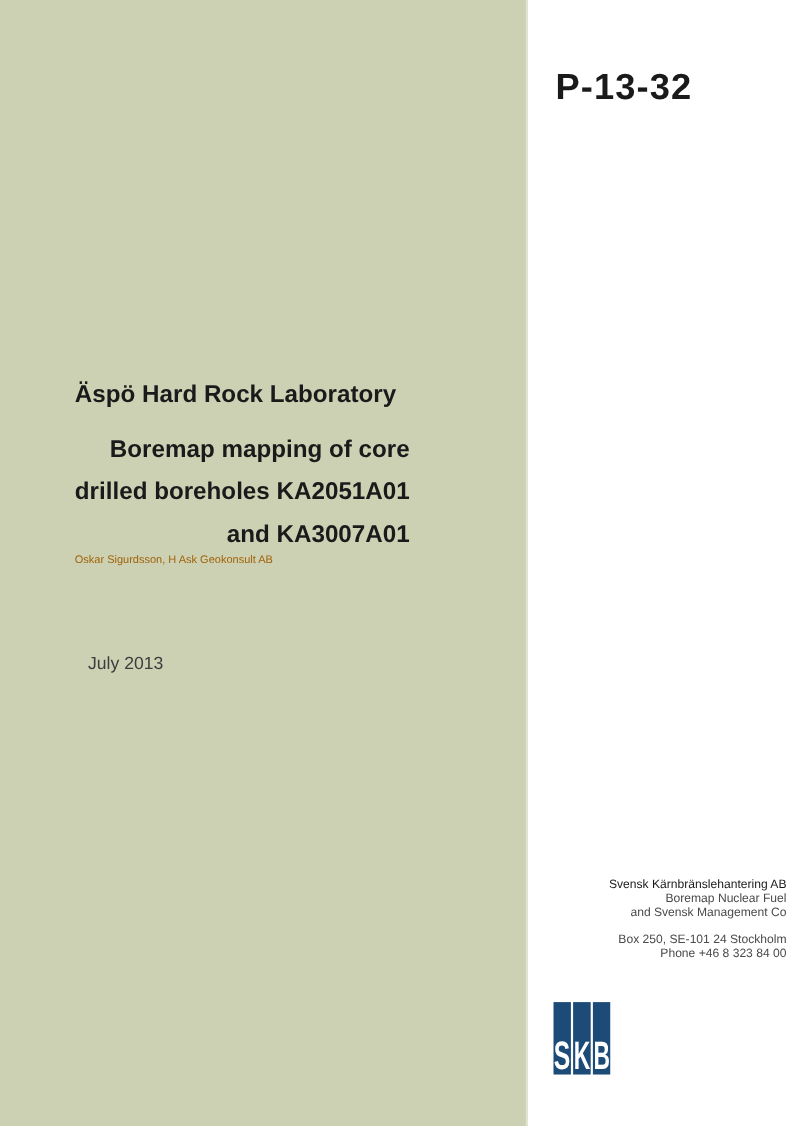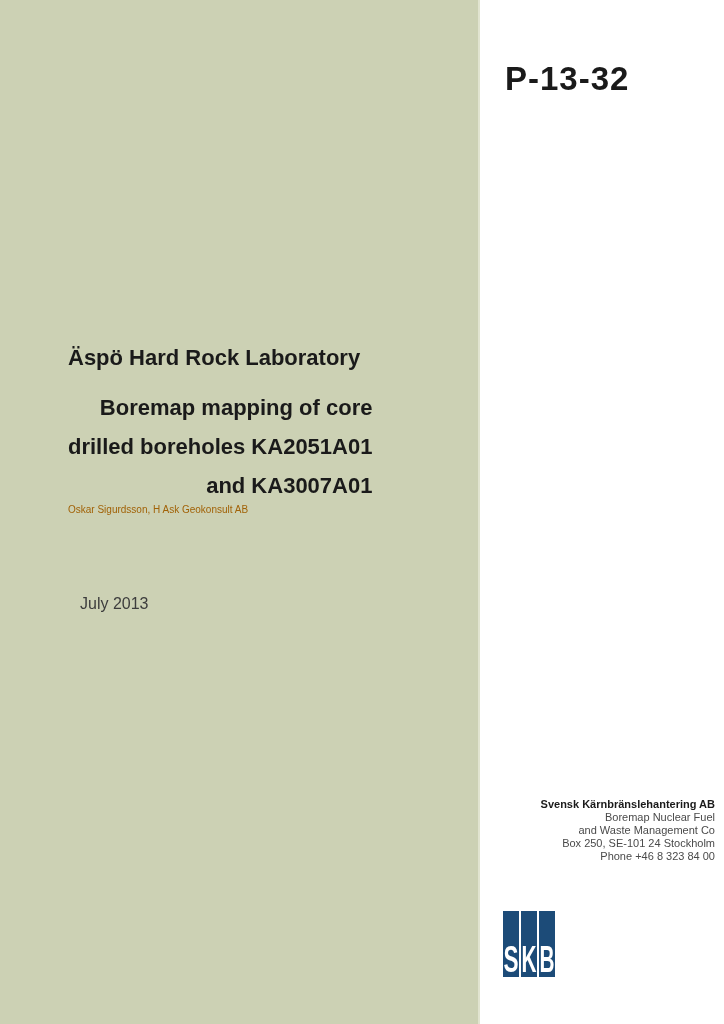--- a/index.html
+++ b/index.html
@@ -72,24 +72,25 @@
   .footer-block {
     position: absolute;
     left: 505px;
     top: 798px;
     width: 210px;
     font-size: 11px;
     line-height: 13px;
     color: #4a4a4a;
   }
   .company-name {
-    font-weight: bold;
+    font-weight: normal;
     color: #1a1a1a;
   }
   .address-block {
+    margin-top: 11px;
   }
   .logo {
     position: absolute;
     left: 503px;
     top: 911px;
     width: 52px;
     height: 66px;
   }
   .logo svg { display: block; }
 </style>
@@ -109,21 +110,21 @@
 and KA3007A01</div>
 
   <div class="authors">Oskar Sigurdsson, H Ask Geokonsult AB</div>
 
   <div class="pubdate">July 2013</div>
 
   <div class="footer-block">
     <div class="company-block">
       <div class="company-name">Svensk Kärnbränslehantering AB</div>
       <div>Boremap Nuclear Fuel</div>
-      <div>and Waste Management Co</div>
+      <div>and Svensk Management Co</div>
     </div>
     <div class="address-block">
       <div>Box 250, SE-101 24 Stockholm</div>
       <div>Phone +46 8 323 84 00</div>
     </div>
   </div>
 
   <div class="logo">
     <svg width="52" height="66" viewBox="0 0 52 66" xmlns="http://www.w3.org/2000/svg">
       <rect x="0" y="0" width="16" height="66" fill="#1c4b78"></rect>

